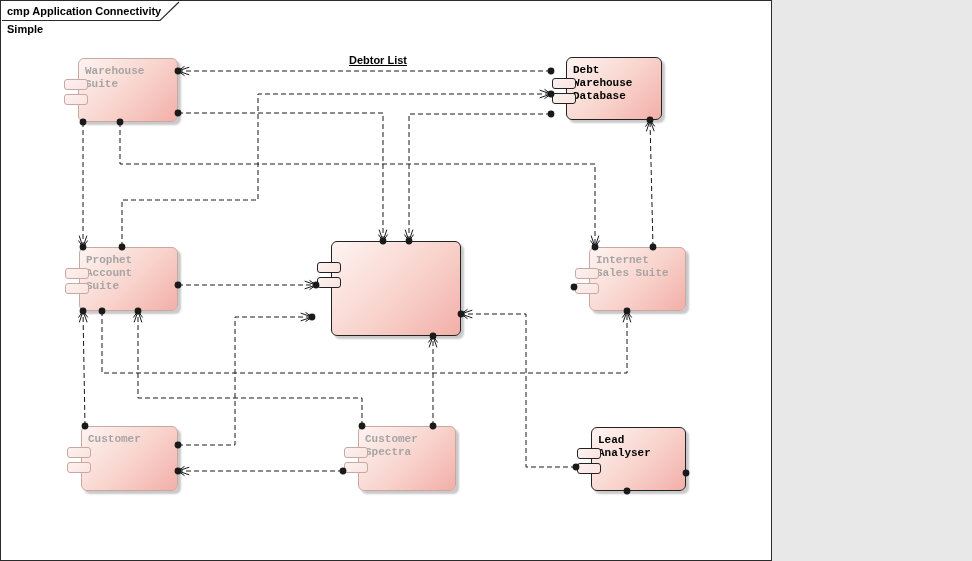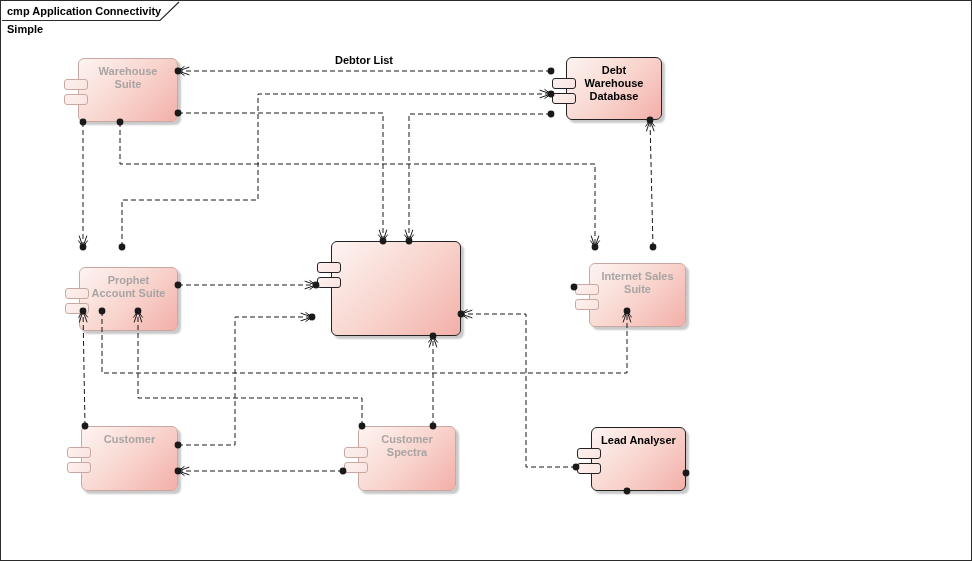--- a/index.html
+++ b/index.html
@@ -1,46 +1,46 @@
 <!DOCTYPE html>
 <html><head>
 <meta charset="utf-8">
 <style>
   html,body{margin:0;padding:0;background:#e8e8e8;font-family:"Liberation Sans",sans-serif;}
-  #canvas{position:relative;width:972px;height:561px;background:#ffffff;border:1px solid #2b2b2b;box-sizing:border-box;overflow:hidden;}
+  #canvas{position:relative;width:772px;height:561px;background:#ffffff;border:1px solid #2b2b2b;box-sizing:border-box;overflow:hidden;}
 
   
   #frame-title{position:absolute;left:1px;top:1px;width:172px;height:18px;line-height:18px;
     padding-left:5px;font-size:11px;font-weight:bold;color:#000;z-index:10;}
 
   
   .comp{position:absolute;z-index:1;border-radius:6px;box-sizing:border-box;
     background:linear-gradient(135deg,#fdf4f2 0%,#f8d2cb 55%,#f2afa8 100%);
     box-shadow:3px 3px 2px #c9c9c9;}
   .comp.muted{border:1px solid #c9a8a2;}
   .comp.strong{border:1.5px solid #222222;}
-  .comp-title{padding:6px 6px 0 6px;text-align:center;font-size:11px;font-weight:bold;line-height:13px;}
+  .comp-title{padding:6px 6px 0 6px;text-align:left;font-size:11px;font-weight:bold;line-height:13px;font-family:Liberation Mono, monospace;}
   .comp.muted .comp-title{color:#a9a4a4;}
   .comp.strong .comp-title{color:#000000;}
   .tab{position:absolute;left:-15px;width:24px;height:11px;border-radius:3px;
     background:linear-gradient(135deg,#fdf1ef,#fae3df);box-sizing:border-box;}
   .comp.muted .tab{border:1px solid #c9a8a2;}
   .comp.strong .tab{border:1px solid #222222;}
   .tab.t1{top:20px;} .tab.t2{top:35px;}
 
   
   #connector-layer{position:absolute;left:0;top:0;z-index:5;pointer-events:none;}
   .conn-line{fill:none;stroke:#1a1a1a;stroke-width:1;stroke-dasharray:5 3;}
   .conn-arrow{fill:none;stroke:#1a1a1a;stroke-width:1;}
   .conn-dot{fill:#1a1a1a;stroke:none;}
   .frame-tab-edge{fill:none;stroke:#2b2b2b;stroke-width:1.2;}
 
   
-  #debtor-list-label{position:absolute;left:320px;top:53px;width:86px;text-align:center;
-    font-size:11px;font-weight:600;color:#000;z-index:10;}
+  #debtor-list-label{position:absolute;left:320px;top:53px;width:86px;text-align:right;
+    font-size:11px;font-weight:600;color:#000;z-index:10;text-decoration:underline;}
 </style>
 </head>
 <body>
 
 <div id="canvas">
 
   <div id="frame-title">cmp Application Connectivity Simple</div>
 
   <svg id="connector-layer" width="972" height="561" viewBox="0 0 972 561">
     <path class="frame-tab-edge" d="M1,19.5 L159,19.5 L178,1"></path>
@@ -159,32 +159,32 @@
     <span class="tab t2"></span>
     <div class="comp-title">Warehouse Suite</div>
   </div>
 
   <div class="comp strong" style="left: 565px; top: 56px; width: 96px; height: 63px;">
     <span class="tab t1"></span>
     <span class="tab t2"></span>
     <div class="comp-title">Debt Warehouse Database</div>
   </div>
 
-  <div class="comp muted" style="left: 78px; top: 246px; width: 99px; height: 64px; margin-top: 20px;">
+  <div class="comp muted" style="left: 78px; top: 246px; width: 99px; height: 64px;">
     <span class="tab t1"></span>
     <span class="tab t2"></span>
     <div class="comp-title">Prophet Account Suite</div>
   </div>
 
   <div class="comp strong" style="left: 330px; top: 240px; width: 130px; height: 95px;">
     <span class="tab t1"></span>
     <span class="tab t2"></span>
   </div>
 
-  <div class="comp muted" style="left: 588px; top: 246px; width: 97px; height: 64px; margin-top: 16px;">
+  <div class="comp muted" style="left: 588px; top: 246px; width: 97px; height: 64px;">
     <span class="tab t1"></span>
     <span class="tab t2"></span>
     <div class="comp-title">Internet Sales Suite</div>
   </div>
 
   <div class="comp muted" style="left: 80px; top: 425px; width: 97px; height: 65px;">
     <span class="tab t1"></span>
     <span class="tab t2"></span>
     <div class="comp-title">Customer</div>
   </div>

